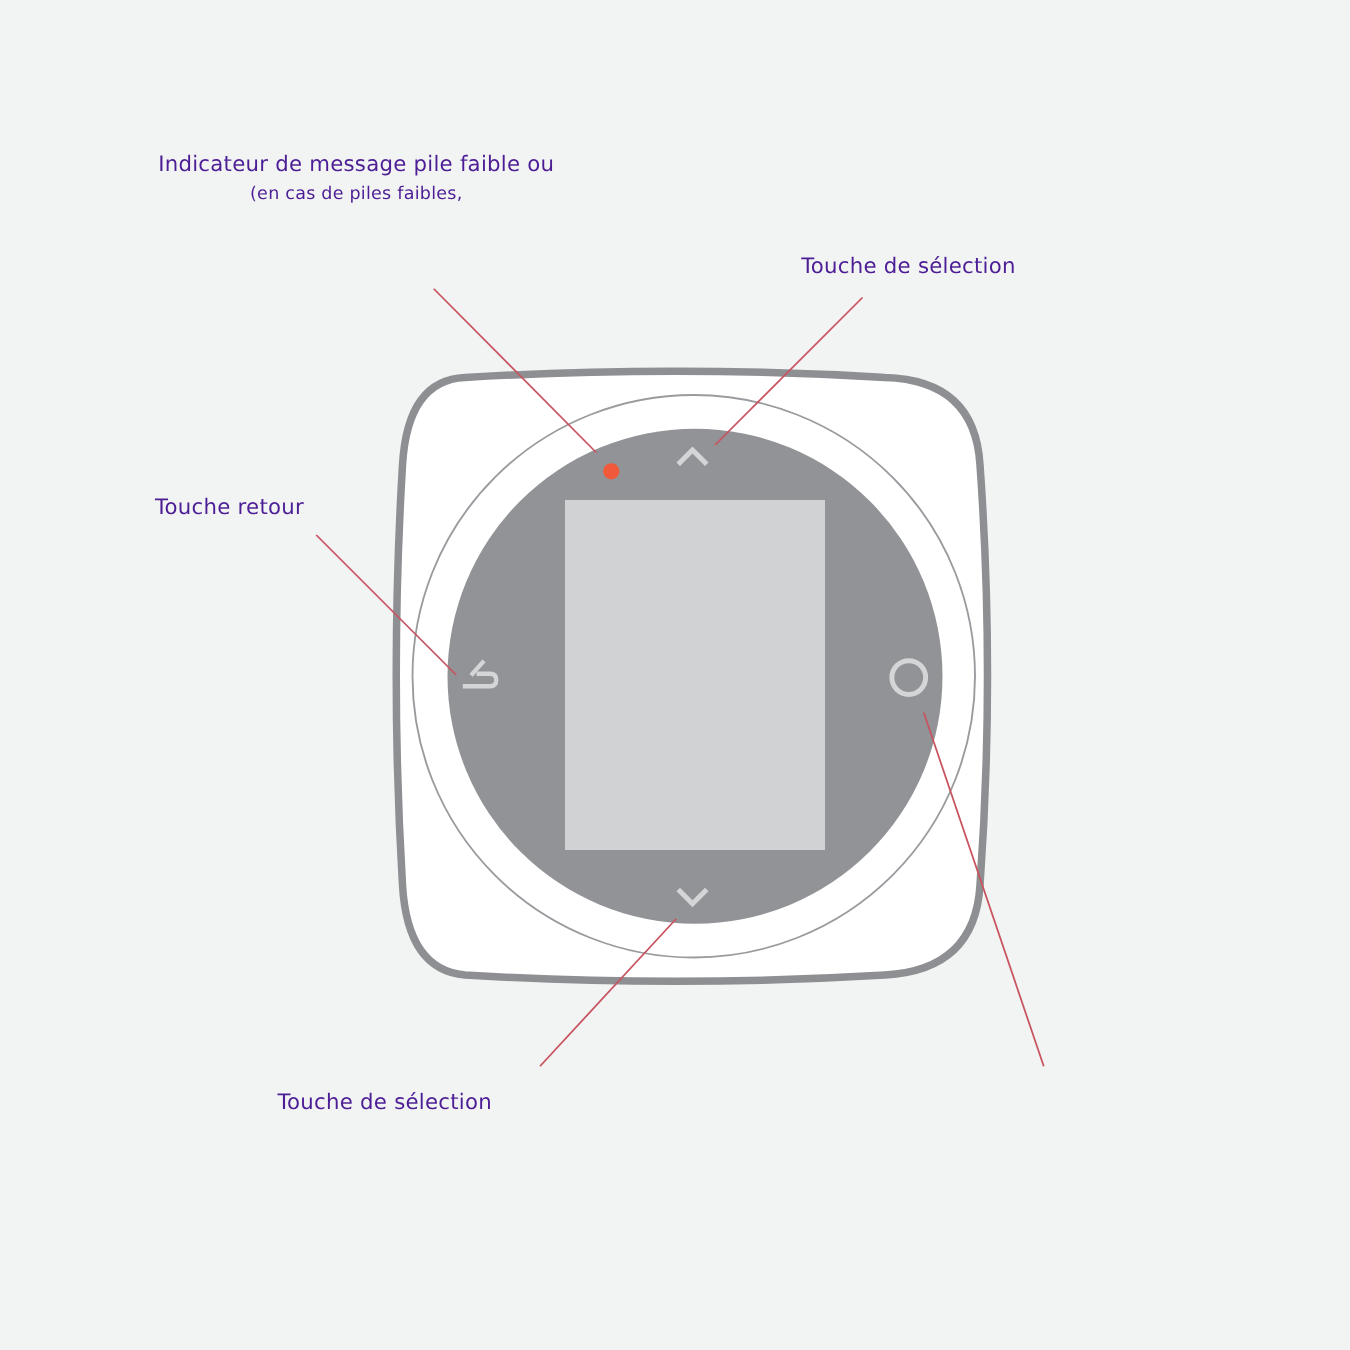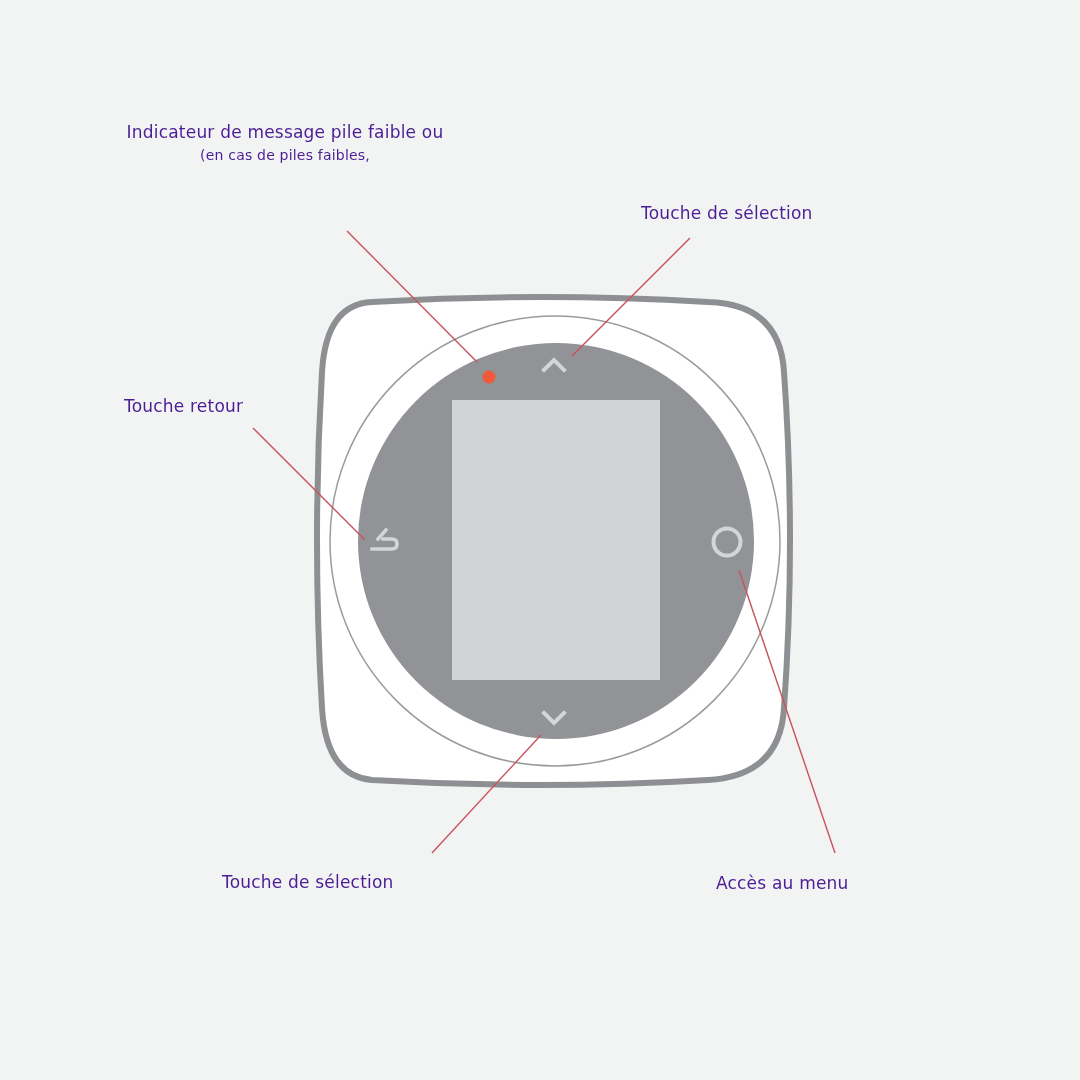--- a/index.html
+++ b/index.html
@@ -94,14 +94,13 @@
   <span class="small">(en cas de piles faibles,</span>
 </div>
 
 <div class="label" id="lbl-select-top">Touche de sélection</div>
 
 <div class="label" id="lbl-back">Touche retour</div>
 
 <div class="label" id="lbl-select-bottom">Touche de sélection</div>
 
 <div class="label" id="lbl-validation">
-  <span class="line">Accès au menu</span>
 </div>
 
 </body></html>

